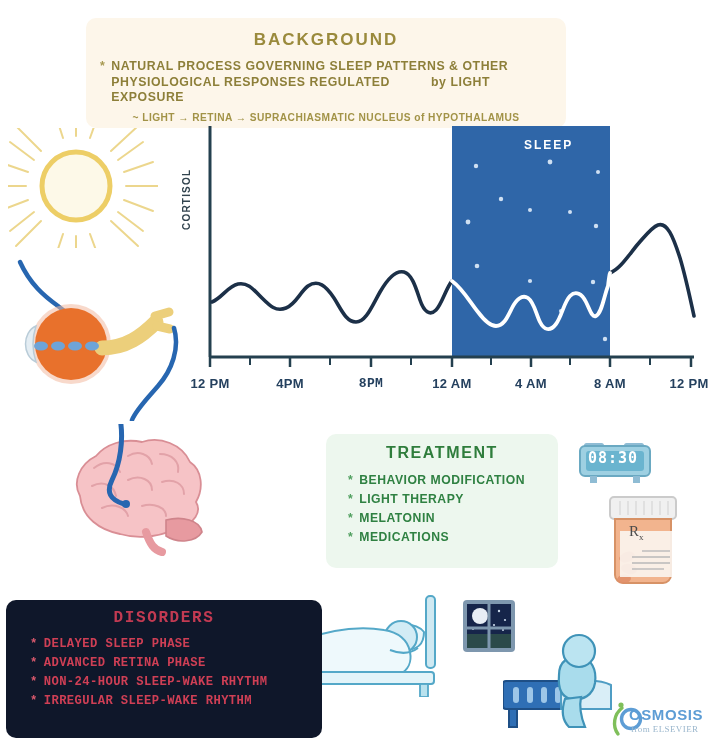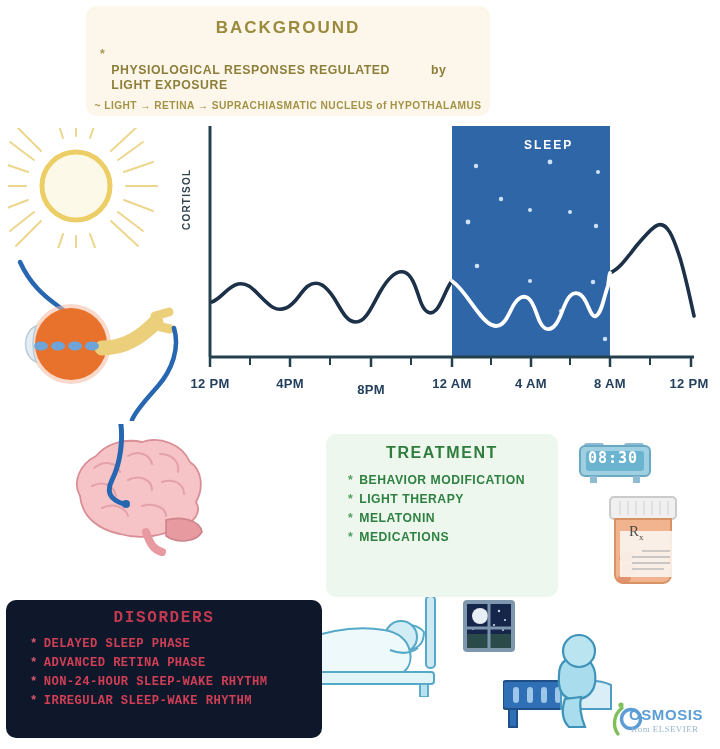--- a/index.html
+++ b/index.html
@@ -39,22 +39,22 @@
     font-weight: bold;
   }
   .bullet-mark {
     flex: 0 0 auto;
     margin-right: 6px;
   }
 
   
   #background-panel {
     left: 86px;
-    top: 6px;
-    width: 404px;
+    top: 18px;
+    width: 480px;
     height: 110px;
     background: #fdf6ea;
   }
   #background-panel .panel-title {
     color: #9a8a3c;
     font-size: 17px;
     margin-top: 12px;
     letter-spacing: 2px;
   }
   #background-panel .bg-bullet {
@@ -115,21 +115,21 @@
     letter-spacing: 2px;
     left: 346px;
     top: 12px;
   }
 
   
   #treatment-panel {
     left: 326px;
     top: 434px;
     width: 232px;
-    height: 163px;
+    height: 134px;
     background: #edf7ee;
   }
   #treatment-panel .panel-title {
     color: #2f7d3c;
     font-size: 16px;
     margin-top: 10px;
     letter-spacing: 1.6px;
   }
   #treatment-list {
     margin: 9px 0 0 22px;
@@ -225,21 +225,21 @@
 </style>
 </head>
 <body>
 
 <div class="panel" id="background-panel">
   <div class="panel-title">BACKGROUND</div>
 
   <div class="bg-bullet">
     <span class="bullet-mark">*</span>
     <span>
-      <br>
+      <span>NATURAL PROCESS GOVERNING SLEEP PATTERNS &amp; OTHER</span><br>
       <span>PHYSIOLOGICAL RESPONSES REGULATED </span><span class="low-cap">by</span><span> LIGHT EXPOSURE</span>
     </span>
   </div>
 
   <div class="bg-sub">~ LIGHT → RETINA → SUPRACHIASMATIC NUCLEUS of HYPOTHALAMUS</div>
 </div>
 
 <div id="chart-area">
 
   <div id="y-axis-label">CORTISOL</div>
@@ -300,21 +300,21 @@
              C356,176 358,188 362,196 C366,204 372,206 378,198
              C384,190 386,176 392,170 C398,164 404,168 408,176
              C412,184 414,192 418,190 C424,187 426,170 430,160
              C430.5,156 431,150 432,147" fill="none" stroke="#ffffff" stroke-width="3.8" stroke-linecap="round"></path>
   </svg>
 
   <div id="sleep-label">SLEEP</div>
 
   <div class="x-tick-label" style="left:32px;  top:250px;">12 PM</div>
   <div class="x-tick-label" style="left:112px; top:250px;">4PM</div>
-  <div class="x-tick-label" style="left:193px; top:256px;">8PM</div>
+  <div class="x-tick-label" style="left:193px; top:250px;font-family:Liberation Mono, monospace;">8PM</div>
   <div class="x-tick-label" style="left:274px; top:250px;">12 AM</div>
   <div class="x-tick-label" style="left:353px; top:250px;">4 AM</div>
   <div class="x-tick-label" style="left:432px; top:250px;">8 AM</div>
   <div class="x-tick-label" style="left:511px; top:250px;">12 PM</div>
 </div>
 
 <div class="art" id="sun-art">
   <svg width="150" height="120" viewBox="0 0 150 120">
     <g stroke="#e9d07a" stroke-width="2" stroke-linecap="round" opacity="0.85">
       <line x1="68" y1="8" x2="68" y2="-22"></line>

